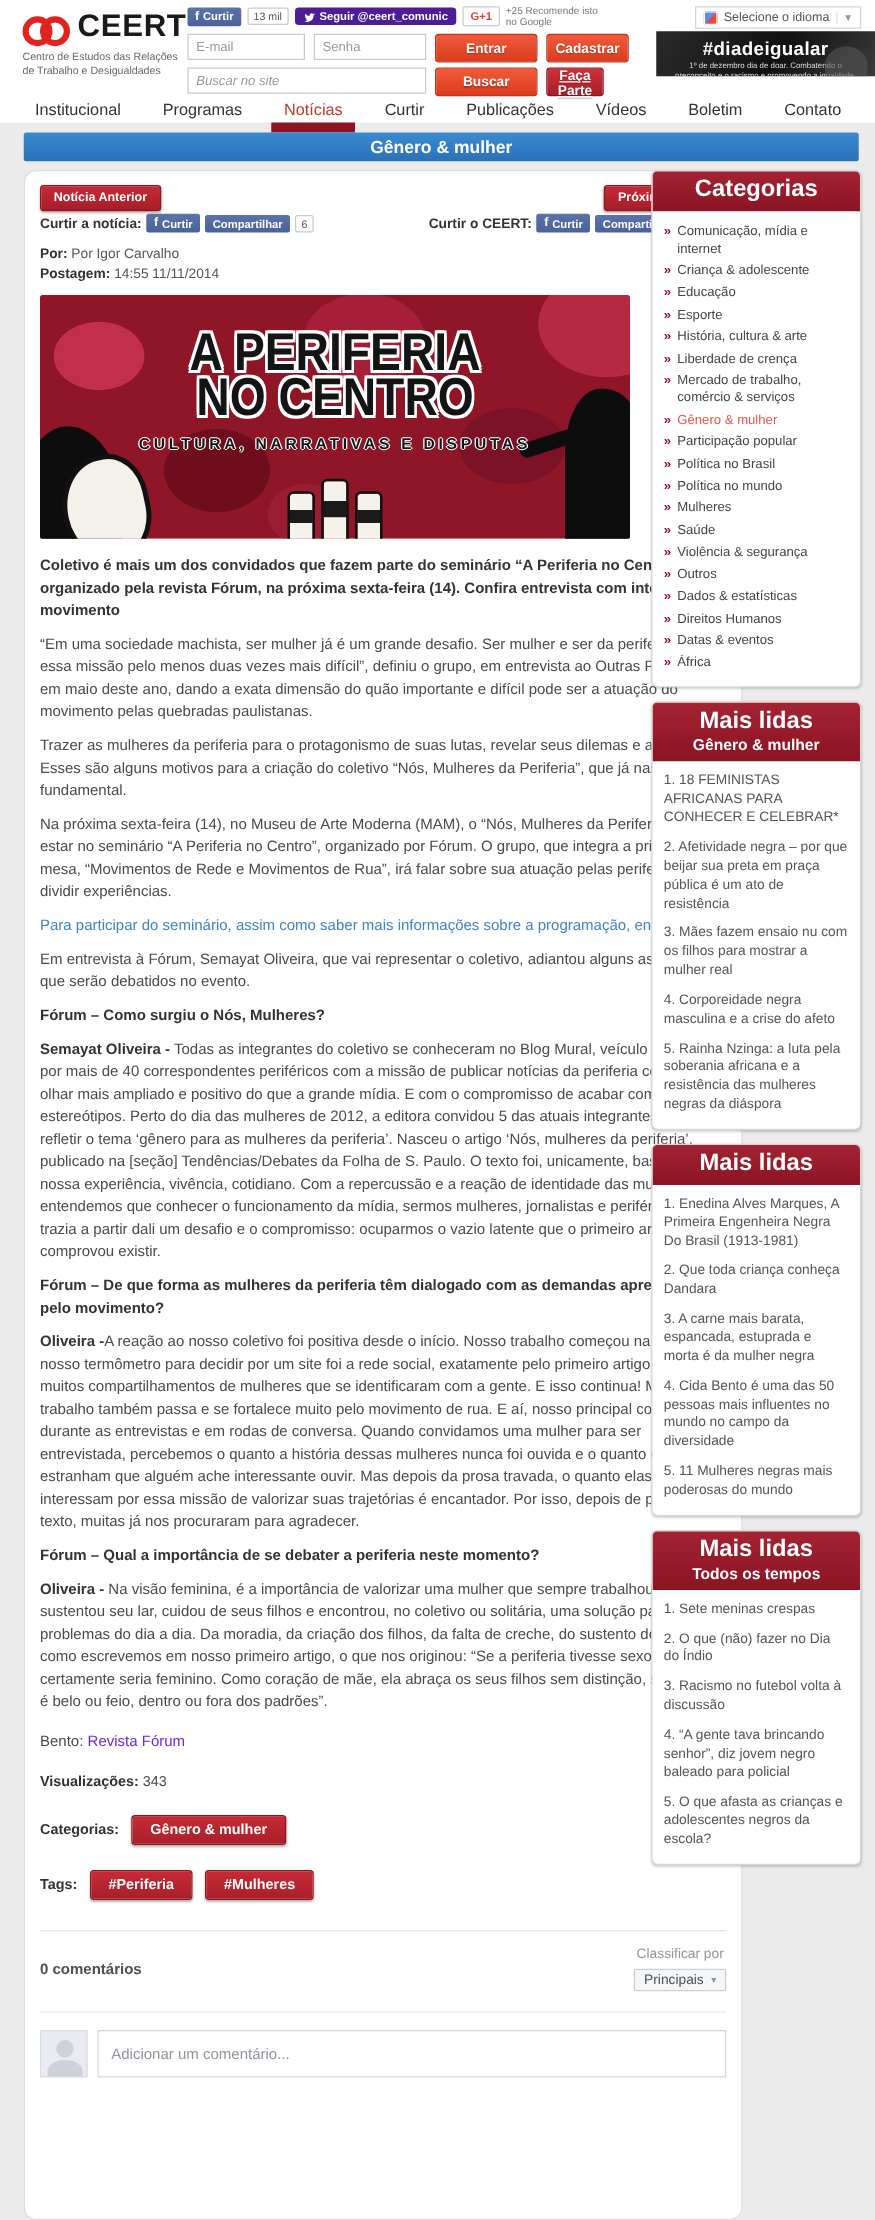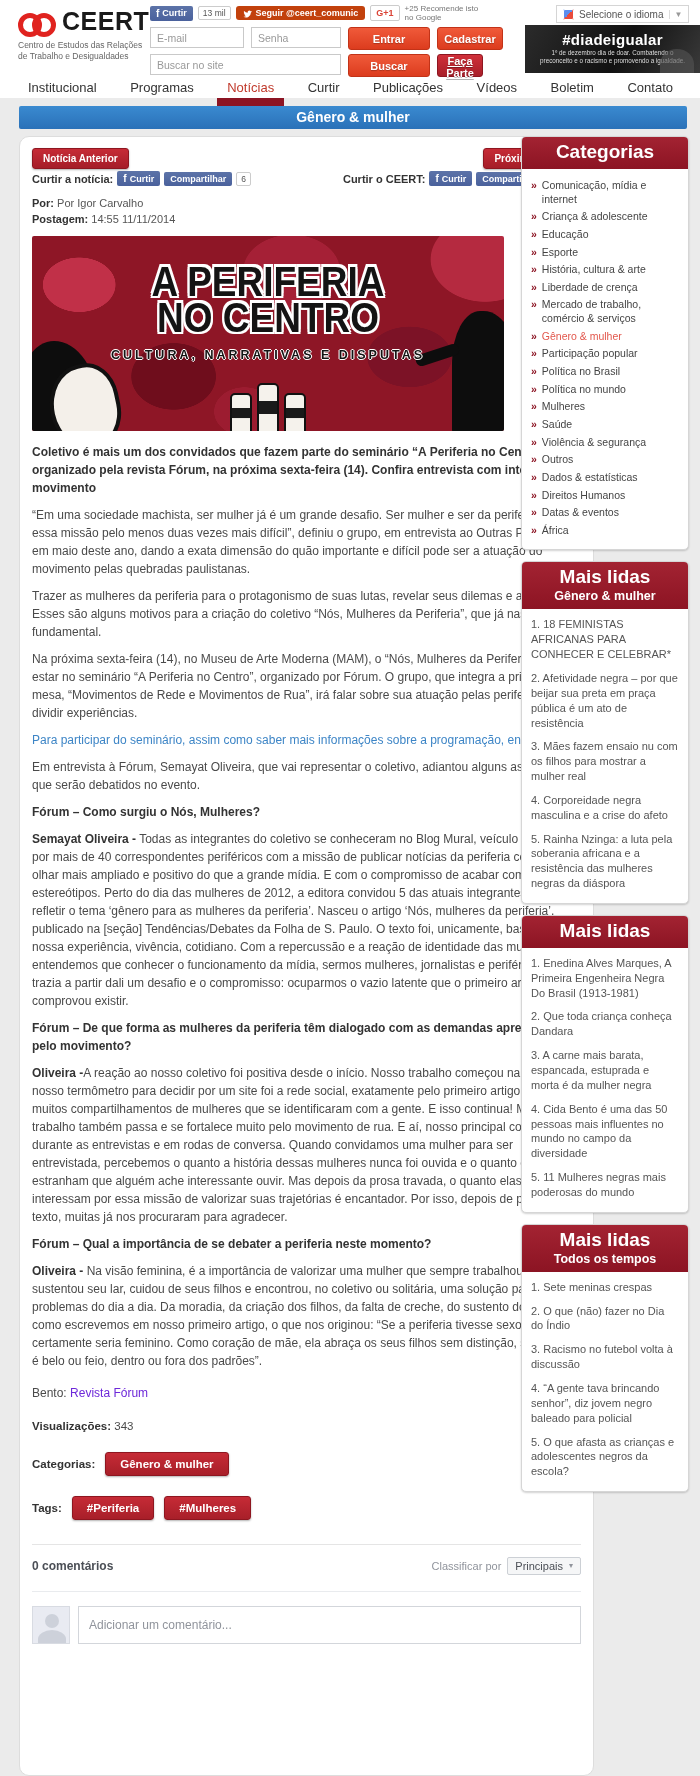--- a/index.html
+++ b/index.html
@@ -15,32 +15,32 @@
   .logo-icon { position:relative; width:40px; height:22px; display:inline-block; }
   .logo-icon::before, .logo-icon::after { content:""; position:absolute; top:2px; width:14px; height:14px; border:5px solid #e0231f; border-radius:50%; }
   .logo-icon::before { left:0; }
   .logo-icon::after { left:14px; border-color:#e0231f; }
   .logo-text { font-size:25px; font-weight:800; color:#1a1a1a; letter-spacing:.5px; }
   .logo-sub { font-size:8.5px; color:#666; line-height:1.25; margin-top:4px; }
   .social-row { position:absolute; left:150px; top:4px; display:flex; align-items:center; gap:5px; white-space:nowrap; }
   .fb-btn { background:linear-gradient(#5c73a8,#4a619c); color:#fff; font-size:9px; font-weight:bold; border-radius:2px; padding:2px 6px; display:inline-flex; align-items:center; gap:3px; cursor:pointer; }
   .fb-f { font-weight:800; font-size:10px; }
   .count-box { background:#fff; border:1px solid #ccc; color:#555; font-size:8.5px; padding:1px 4px; border-radius:2px; }
-  .tw-btn { background:#c2410c; color:#fff; font-size:9px; font-weight:bold; border-radius:3px; padding:2px 7px; display:inline-flex; align-items:center; gap:4px; cursor:pointer; }
+  .tw-btn { background:#4c1d95; color:#fff; font-size:9px; font-weight:bold; border-radius:3px; padding:2px 7px; display:inline-flex; align-items:center; gap:4px; cursor:pointer; }
   .gp-btn { background:#fff; border:1px solid #ccc; border-radius:2px; color:#db4437; font-size:9px; font-weight:bold; padding:2px 5px; cursor:pointer; }
   .gp-text { font-size:8px; color:#777; line-height:1.15; width:78px; white-space:normal; }
   .login-row { position:absolute; display:flex; gap:7px; }
   .inp { border:1px solid #c9c9c9; background:#fff; height:21px; font-size:10.5px; color:#555; padding:0 6px; font-family:inherit; }
   .inp::placeholder { color:#999; }
   .btn-orange { background:linear-gradient(#f05a3a,#dc3c1e); border:1px solid #c23318; color:#fff; font-weight:bold; font-size:11px; border-radius:3px; height:23px; cursor:pointer; font-family:inherit; text-shadow:0 1px 1px rgba(0,0,0,.25); }
   .btn-darkred { background:linear-gradient(#d0303a,#a81f29); border:1px solid #8e1620; color:#fff; font-weight:bold; font-size:11px; border-radius:3px; height:23px; cursor:pointer; font-family:inherit; text-shadow:0 1px 1px rgba(0,0,0,.3); }
   .lang { position:absolute; left:556px; top:5px; height:18px; background:#fff; border:1px solid #d5d5d5; display:flex; align-items:center; gap:5px; padding:0 6px; font-size:10px; color:#555; cursor:pointer; }
   .gt-icon { width:11px; height:11px; display:inline-block; background:linear-gradient(135deg,#5b8def 50%,#e84b3c 50%); border-radius:2px; box-shadow:0 0 0 1px #fff inset; }
   .lang .caret { color:#999; font-size:8px; border-left:1px solid #ddd; padding-left:5px; }
-  .banner { position:absolute; left:525px; top:25px; width:175px; height:48px; background:linear-gradient(120deg,#2b2b2b,#111 55%,#3a3a3a); color:#fff; text-align:center; padding-top:6px; overflow:hidden; }
+  .banner { position:absolute; left:525px; top:25px; width:175px; height:36px; background:linear-gradient(120deg,#2b2b2b,#111 55%,#3a3a3a); color:#fff; text-align:center; padding-top:6px; overflow:hidden; }
   .banner::after { content:""; position:absolute; right:6px; bottom:-6px; width:34px; height:30px; background:#555; border-radius:50% 50% 0 0; opacity:.6; }
   .banner-title { font-size:15px; font-weight:800; letter-spacing:.3px; }
   .banner-sub { font-size:6.3px; color:#ddd; line-height:1.3; padding:1px 10px 0; }
   
   .nav { position:absolute; left:28px; top:80px; width:645px; display:flex; justify-content:space-between; font-size:13px; color:#333; }
   .nav-item { position:relative; cursor:pointer; padding-bottom:4px; }
   .nav-item.active { color:#c0392b; }
   .nav-item.active::after { content:""; position:absolute; left:-10px; right:-10px; bottom:-7px; height:8px; background:#8c1423; }
   
   .bluebar { position:absolute; left:19px; top:106px; width:668px; height:23px; background:linear-gradient(#3a8ad0,#2a71b8); border-radius:2px; color:#fff; font-size:14px; font-weight:bold; text-align:center; line-height:23px; }
@@ -84,21 +84,21 @@
   .fonte { font-size:12px; margin-top:16px; color:#4a4a4a; }
   .fonte a { color:#6d28d9; text-decoration:none; cursor:pointer; }
   .views { font-size:11.5px; margin-top:20px; color:#4a4a4a; }
   .views b, .meta-label { font-weight:bold; color:#333; font-size:11.5px; }
   .meta-row { display:flex; align-items:center; gap:10px; margin-top:20px; }
   .tag-btn { background:linear-gradient(#c62b36,#a81f29); border:1px solid #8e1620; color:#fff; font-size:11.5px; font-weight:bold; border-radius:3px; padding:5px 14px; cursor:pointer; box-shadow:0 1px 2px rgba(0,0,0,.3); font-family:inherit; }
   
   .comments { margin-top:24px; border-top:1px solid #e5e5e5; padding-top:12px; }
   .cm-head { display:flex; justify-content:space-between; align-items:center; }
   .cm-count { font-size:12px; font-weight:bold; color:#4b4f56; }
-  .cm-sort { display:flex; align-items:center; gap:6px; font-size:11px; color:#90949c; }
+  .cm-sort { display:flex; align-items:center; gap:6px; font-size:11px; color:#90949c;flex-direction:column; }
   .cm-select { border:1px solid #ccd0d5; background:#f5f6f7; padding:2px 7px; font-size:11px; color:#4b4f56; border-radius:2px; display:flex; gap:6px; align-items:center; cursor:pointer; }
   .cm-input-row { display:flex; gap:8px; margin-top:16px; border-top:1px solid #e9ebee; padding-top:14px; }
   .avatar { width:38px; height:38px; background:#e9ebf2; border:1px solid #d8dbe2; position:relative; overflow:hidden; }
   .avatar::before { content:""; position:absolute; left:12px; top:7px; width:14px; height:14px; border-radius:50%; background:#cdd1da; }
   .avatar::after { content:""; position:absolute; left:5px; top:23px; width:28px; height:18px; border-radius:50% 50% 0 0; background:#cdd1da; }
   .cm-input { flex:1; height:38px; border:1px solid #d3d6db; font-size:12px; color:#555; padding:0 10px; font-family:inherit; }
   .cm-input::placeholder { color:#90949c; }
   
   .sidebar { position:absolute; left:521px; top:136px; width:168px; }
   .sbox { background:#fff; border:1px solid #d6d6d6; border-radius:5px; box-shadow:0 1px 2px rgba(0,0,0,.18); margin-bottom:11px; overflow:hidden; }
@@ -143,21 +143,21 @@
     <span class="gp-text">+25  Recomende isto no Google</span>
   </div>
 
   <div class="login-row" style="left:150px; top:27px;">
     <input class="inp" style="width: 94px;" placeholder="E-mail">
     <input class="inp" style="width: 90px;" type="password" placeholder="Senha">
     <button class="btn-orange" style="width:82px;">Entrar</button>
     <button class="btn-orange" style="width:66px;">Cadastrar</button>
   </div>
   <div class="login-row" style="left:150px; top:54px;">
-    <input class="inp" style="width: 191px;" placeholder="Buscar no site">
+    <input class="inp" style="width: 191px; font-style: italic;" placeholder="Buscar no site">
     <button class="btn-orange" style="width:82px;">Buscar</button>
     <button class="btn-darkred" style="width:46px;text-decoration:underline;">Faça Parte</button>
   </div>
 
   <div class="lang">
     <span class="gt-icon"></span>
     <span>Selecione o idioma</span>
     <span class="caret">▼</span>
   </div>
 

